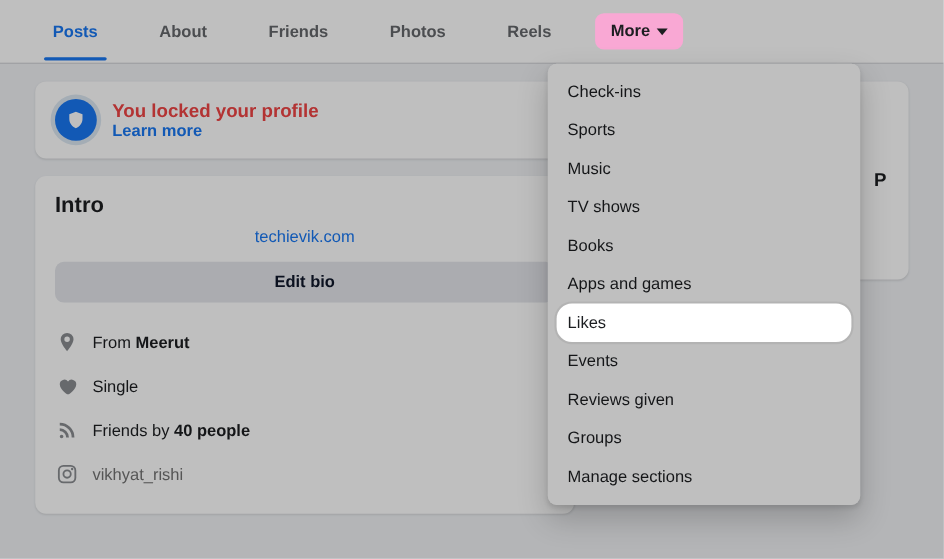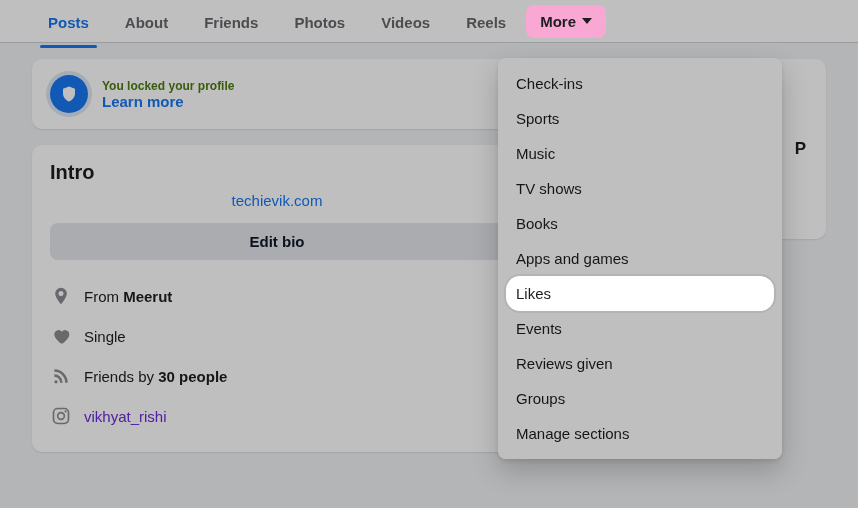--- a/index.html
+++ b/index.html
@@ -15,23 +15,23 @@
   .dim-overlay {
     position: absolute;
     inset: 0;
     background: rgba(0,0,0,0.25);
     z-index: 50;
     pointer-events: none;
   }
   .tabbar {
     display: flex;
     align-items: center;
-    gap: 4px;
+    gap: 24px;
     padding: 0 32px;
-    height: 43px;
+    height: 58px;
     border-bottom: 1px solid #ced0d4;
     background: #ffffff;
   }
   .tab {
     padding: 18px 16px 16px 16px;
     font-size: 15px;
     font-weight: 600;
     color: #65676b;
     cursor: pointer;
     position: relative;
@@ -92,23 +92,23 @@
     height: 38px;
     border-radius: 50%;
     background: #1877f2;
     display: flex;
     align-items: center;
     justify-content: center;
     box-shadow: 0 0 0 4px #dbe7f2;
   }
   .shield svg { width: 18px; height: 18px; fill: #ffffff; }
   .locked-title {
-    font-size: 12px;
+    font-size: 17px;
     font-weight: 700;
-    color: #4d7c0f;
+    color: #ef4444;
   }
   .learn-more {
     font-size: 15px;
     font-weight: 600;
     color: #1877f2;
     cursor: pointer;
   }
   .intro-title {
     font-size: 20px;
     font-weight: 700;
@@ -145,21 +145,21 @@
   }
   .intro-row .icon-slot {
     width: 22px;
     height: 22px;
     display: flex;
     align-items: center;
     justify-content: center;
   }
   .intro-row .icon-slot svg { fill: #8a8d91; }
   .intro-row strong { font-weight: 600; }
-  .intro-row .link { color: #6d28d9; cursor: pointer; }
+  .intro-row .link { color: #737373; cursor: pointer; }
   .rightcol {
     flex: 1;
     min-height: 400px;
   }
   .right-card {
     background: #ffffff;
     border-radius: 10px;
     box-shadow: 0 1px 2px rgba(0,0,0,0.1);
     padding: 80px 20px;
     text-align: right;
@@ -204,21 +204,20 @@
   .dropdown-item.highlight { position: relative; z-index: 2; border-radius: 14px; }
 </style>
 </head>
 <body>
 
 <div class="tabbar">
   <div class="tab active">Posts</div>
   <div class="tab">About</div>
   <div class="tab">Friends</div>
   <div class="tab">Photos</div>
-  <div class="tab">Videos</div>
   <div class="tab">Reels</div>
   <div class="tab more">
     <span>More</span>
     <span class="caret"></span>
   </div>
 </div>
 
 <div class="content">
   <div class="leftcol">
 
@@ -260,21 +259,21 @@
         <span>Single</span>
       </div>
 
       <div class="intro-row">
         <span class="icon-slot">
           <svg viewBox="0 0 24 24" width="20" height="20">
               <path d="M4 4a16 16 0 0116 16h-3A13 13 0 004 7V4zm0 6a10 10 0 0110 10h-3a7 7 0 00-7-7v-3zm2 7a2 2 0 110 4 2 2 0 010-4z"></path>
             </svg>
         </span>
         <span>
-          <span>Friends by </span><strong>30 people</strong>
+          <span>Friends by </span><strong>40 people</strong>
         </span>
       </div>
 
       <div class="intro-row">
         <span class="icon-slot">
           <svg viewBox="0 0 24 24" width="20" height="20">
               <rect x="3" y="3" width="18" height="18" rx="5" fill="none" stroke="#8a8d91" stroke-width="2"></rect>
               <circle cx="12" cy="12" r="4" fill="none" stroke="#8a8d91" stroke-width="2"></circle>
               <circle cx="17.5" cy="6.5" r="1.3"></circle>
             </svg>

